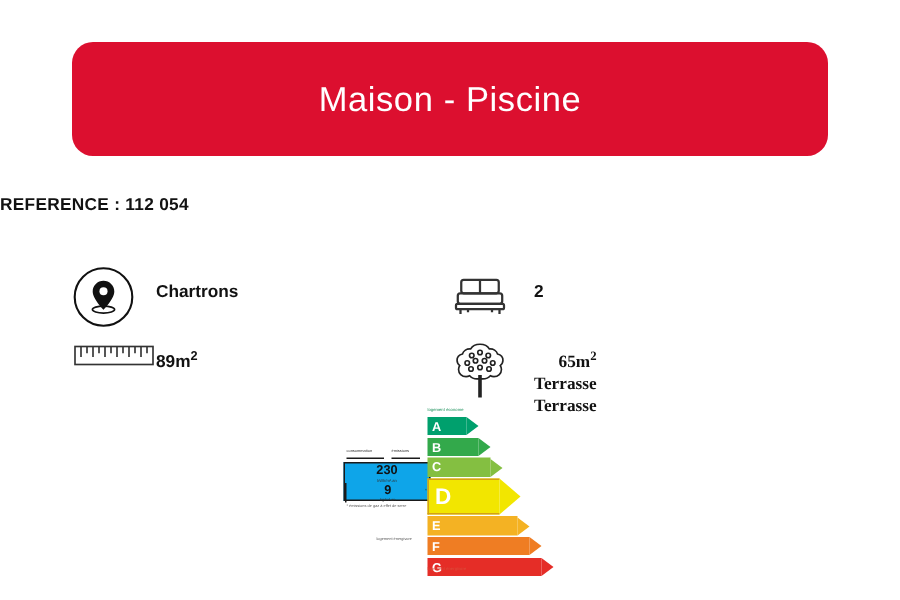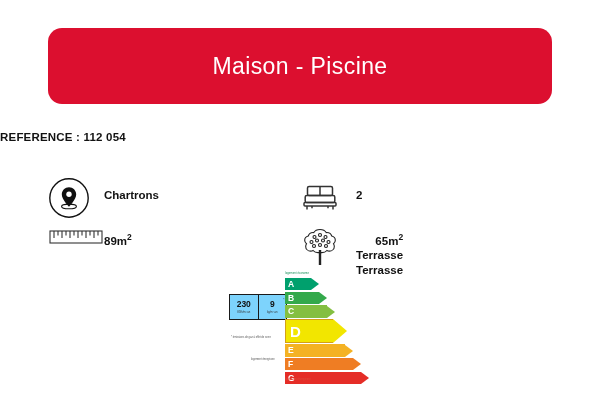--- a/index.html
+++ b/index.html
@@ -77,21 +77,21 @@
     justify-content: flex-start;
     padding-top: 1px;
   }
   .feat-txt {
     font-size: 11.5px;
     font-weight: bold;
     color: #121212;
     line-height: 14.5px;
     padding-top: 12px;
   }
-  .feat-txt.multi { padding-top: 1px; }
+  .feat-txt.multi { padding-top: 1px; font-family: Liberation Serif, serif; }
   .feat-txt .line { display: block; white-space: nowrap; }
   .sup { font-size: 8.5px; vertical-align: super; }
 
   .row2 { }
   .row2 .feat-txt { padding-top: 6px; }
 
   
   .dpe {
     position: absolute;
     left: 229px;
@@ -161,27 +161,28 @@
     padding-left: 4px;
   }
   .big .bar-arrow.outlined {
     position: relative;
   }
 
   
   .values {
     position: absolute;
     left: 0;
-    top: 24px;
+    top: 38px;
     width: 58px;
     height: 26px;
     display: flex;
     border: 0.9px solid #1a1a1a;
     box-sizing: border-box;
-    background: #7dd3fc;
+    background: #0ea5e9;
+    flex-direction: column;
   }
   .vbox {
     flex: 1;
     display: flex;
     flex-direction: column;
     align-items: center;
     justify-content: center;
     position: relative;
   }
   .vbox + .vbox { border-left: 0.9px solid #1a1a1a; }

